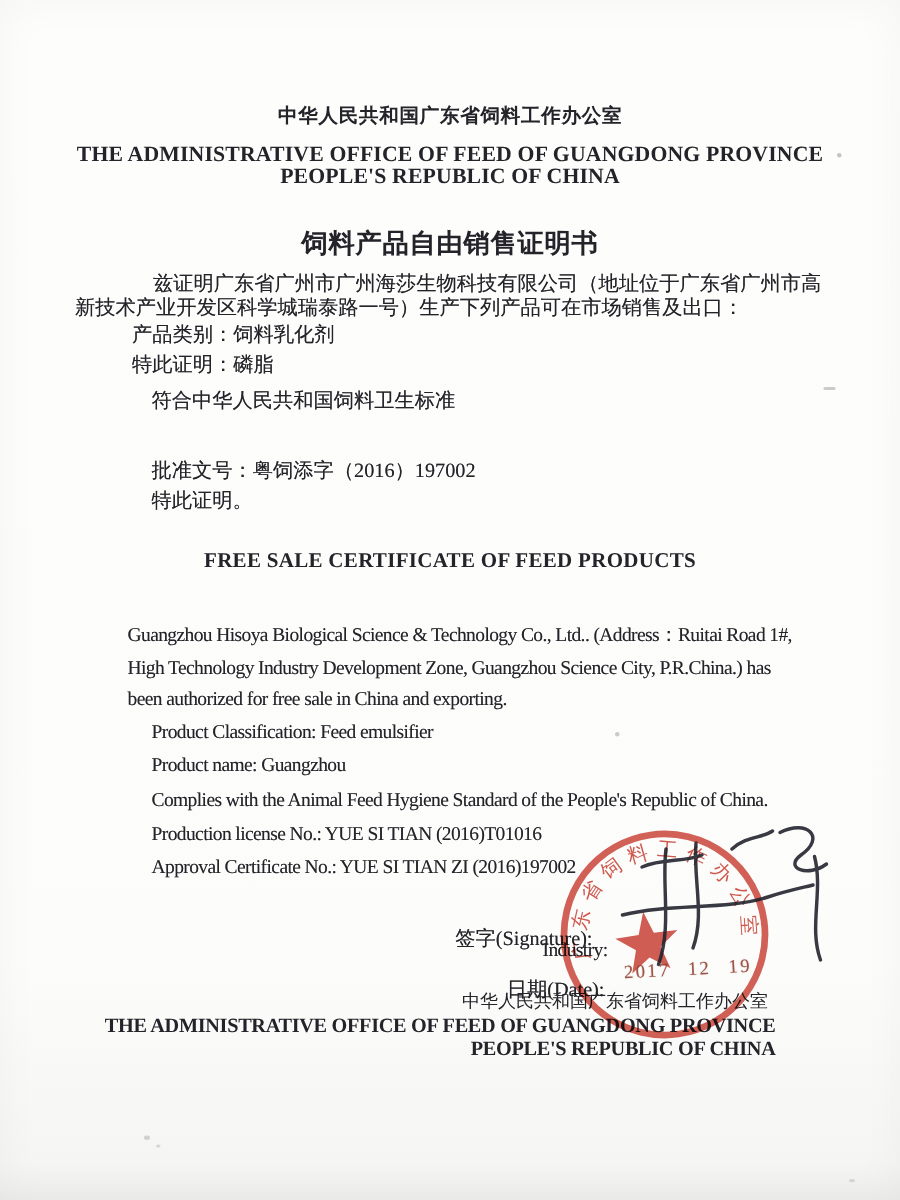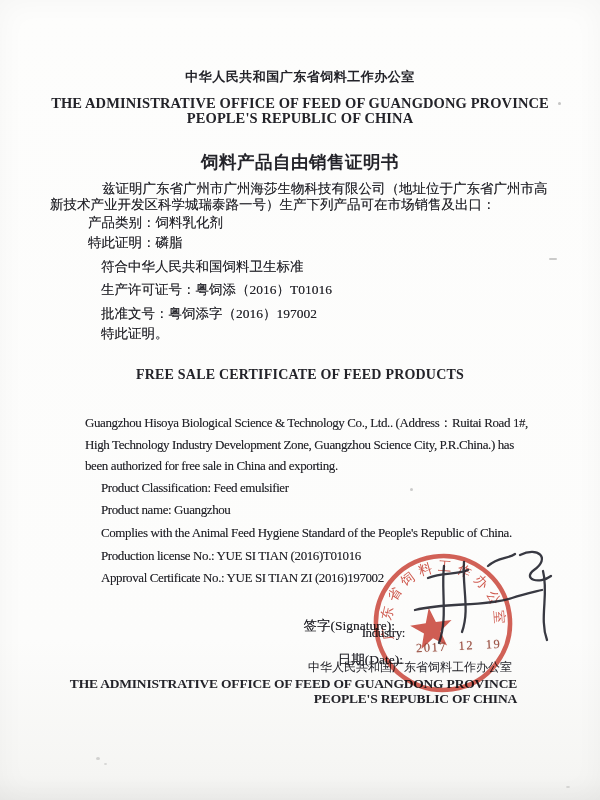--- a/index.html
+++ b/index.html
@@ -41,21 +41,20 @@
   <div class="line zh zh-title center" style="top:70px;">中华人民共和国广东省饲料工作办公室</div>
   <div class="line en-head center" style="top:96px;">THE ADMINISTRATIVE OFFICE OF FEED OF GUANGDONG PROVINCE</div>
   <div class="line en-head center" style="top:111px;">PEOPLE'S REPUBLIC OF CHINA</div>
 
   <div class="line zh cert-title center" style="top:143px;margin-top:11px;">饲料产品自由销售证明书</div>
   <div class="line zh zh-body" style="top:170px;left:102px;">兹证明广东省广州市广州海莎生物科技有限公司（地址位于广东省广州市高</div>
   <div class="line zh zh-body" style="top:186px;left:50px;">新技术产业开发区科学城瑞泰路一号）生产下列产品可在市场销售及出口：</div>
   <div class="line zh zh-body" style="top:204px;left:88px;">产品类别：饲料乳化剂</div>
   <div class="line zh zh-body" style="top:224px;left:88px;">特此证明：磷脂</div>
   <div class="line zh zh-body" style="top:248px;left:101px;">符合中华人民共和国饲料卫生标准</div>
-  <div class="line zh zh-body" style="top:271px;left:101px;">生产许可证号：粤饲添（2016）T01016</div>
   <div class="line zh zh-body" style="top:295px;left:101px;">批准文号：粤饲添字（2016）197002</div>
   <div class="line zh zh-body" style="top:315px;left:101px;">特此证明。</div>
 
   <div class="line en-sec-title center" style="top:368px;">FREE SALE CERTIFICATE OF FEED PRODUCTS</div>
   <div class="line en-body" style="top:416px;left:85px;">Guangzhou Hisoya Biological Science &amp; Technology Co., Ltd.. (Address：Ruitai Road 1#,</div>
   <div class="line en-body" style="top:438px;left:85px;">High Technology Industry Development Zone, Guangzhou Science City, P.R.China.) has</div>
   <div class="line en-body" style="top:481px;left:101px;">Product Classification: Feed emulsifier</div>
   <div class="line en-body" style="top:459px;left:85px;">been authorized for free sale in China and exporting.</div>
   <div class="line en-body" style="top:503px;left:101px;">Product name: Guangzhou</div>
   <div class="line en-body" style="top:526px;left:101px;">Complies with the Animal Feed Hygiene Standard of the People's Republic of China.</div>

